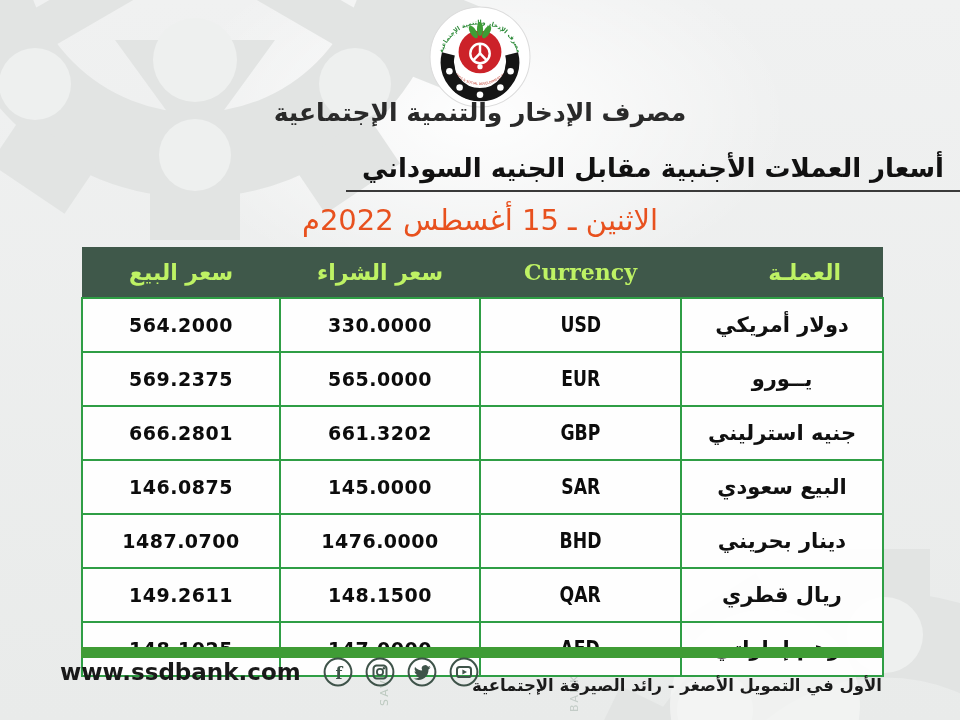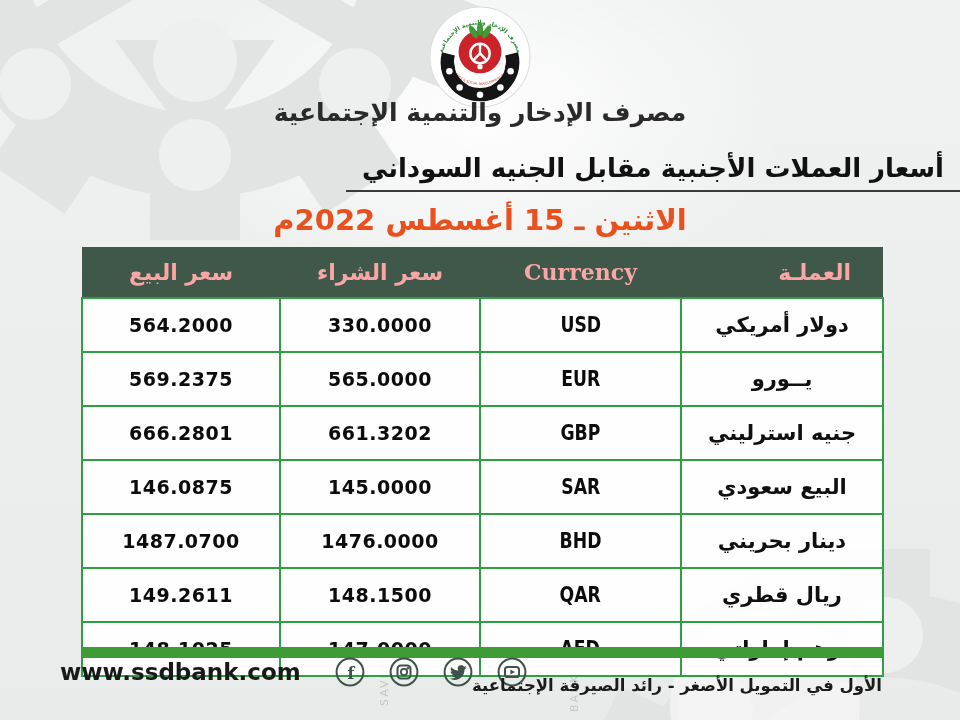--- a/index.html
+++ b/index.html
@@ -15,40 +15,40 @@
   
   .logo-wrap{position:absolute;top:6px;left:50%;transform:translateX(-50%);width:102px;height:102px;}
   .bank-name{position:absolute;top:98px;left:0;width:100%;text-align:center;
     font-size:25px;font-weight:bold;color:#2a2a2a;}
 
   
   .title-wrap{position:absolute;top:153px;left:0;width:100%;text-align:right;}
   .title{display:inline-block;font-size:26px;font-weight:bold;color:#111;
     border-bottom:2px solid #3a3a3a;padding:0 16px 7px 16px;}
   .date-wrap{position:absolute;top:203px;left:0;width:100%;text-align:center;}
-  .date{display:inline-block;font-size:29px;font-weight:bold;color:#e8511e;}
+  .date{display:inline-block;font-size:29px;font-weight:normal;color:#e8511e;}
 
   
   table.rates{position:absolute;left:81px;top:247px;width:801px;border-collapse:collapse;table-layout:fixed;}
-  table.rates thead th{background:#3f584a;color:#fca5a5;border:0;height:48px;
+  table.rates thead th{background:#3f584a;color:#bef264;border:0;height:48px;
     font-size:22px;font-weight:bold;vertical-align:middle;}
-  th.h-name{text-align:right;padding-right:32px;}
+  th.h-name{text-align:right;padding-right:42px;}
   th.h-code{font-family:"DejaVu Serif",serif;font-weight:normal;font-size:21px;text-align:center;}
   th.h-buy,th.h-sell{text-align:center;}
   table.rates tbody td{border:2.5px solid #2f9e45;background:rgba(255,255,255,.92);
     height:50px;vertical-align:middle;text-align:center;}
   td.c-name{text-align:right;}
   .name-text{font-size:21px;font-weight:bold;color:#101010;}
   .code-text{display:inline-block;transform:scaleX(.82);font-size:21px;font-weight:bold;color:#0c0c0c;}
   .num{font-size:19px;font-weight:bold;color:#0c0c0c;letter-spacing:.5px;}
 
   .green-bar{position:absolute;left:81px;top:647px;width:801px;height:11px;background:#3f9c35;}
 
   
-  .footer-left{position:absolute;left:60px;top:657px;display:flex;align-items:center;gap:24px;}
+  .footer-left{position:absolute;left:60px;top:657px;display:flex;align-items:center;gap:12px;}
   .website{font-size:23px;font-weight:bold;color:#191919;margin-right:10px;}
   .soc{width:30px;height:30px;display:block;}
   .footer-right{position:absolute;right:78px;top:676px;text-align:center;
     font-size:16.5px;font-weight:bold;color:#1b1b1b;}
 </style>
 </head>
 <body>
 
 <div class="page">
 

